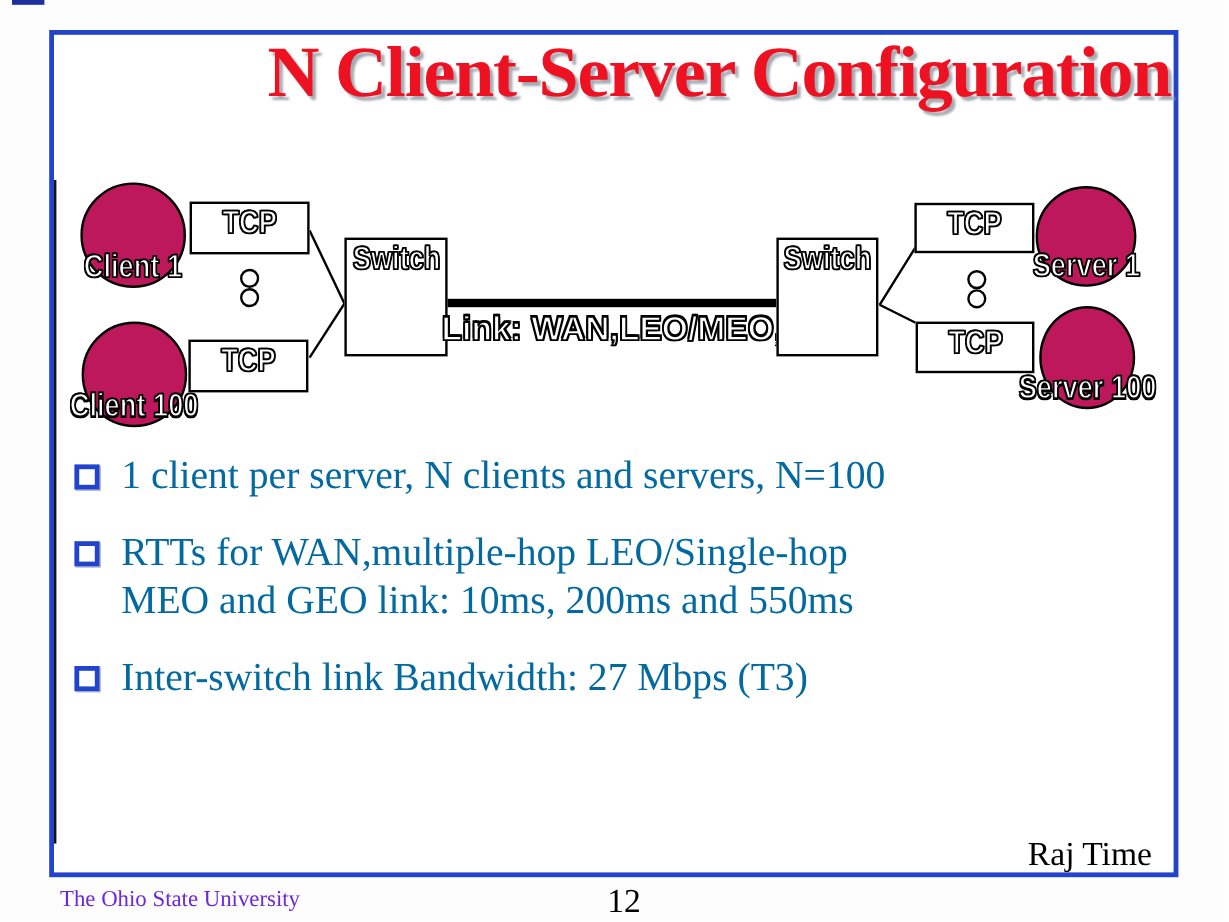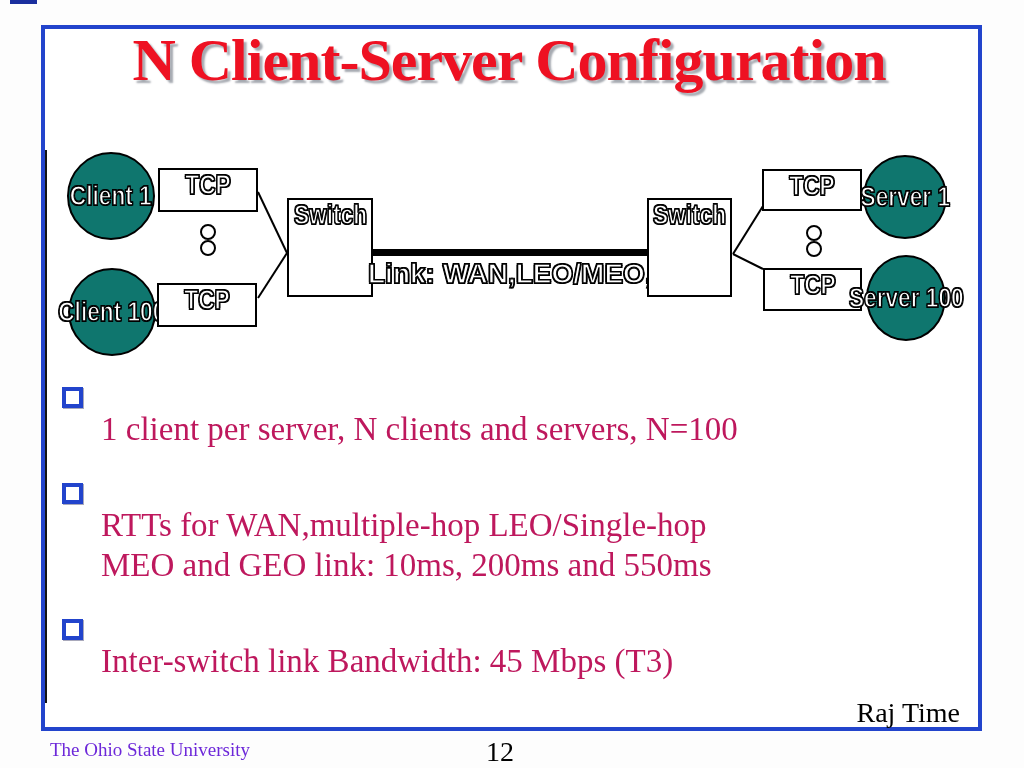--- a/index.html
+++ b/index.html
@@ -11,28 +11,28 @@
     position:relative;width:1024px;height:768px;background:#fdfdfd;
     font-family:"Liberation Serif",serif;overflow:hidden;
   }
   .artifact-top{position:absolute;left:10px;top:0;width:27px;height:4px;background:#1b2f9e;}
   .slide-frame{
     position:absolute;left:41px;top:25px;width:941px;height:706px;
     box-sizing:border-box;border:4px solid var(--accent);background:#fff;
   }
   .inner-vline{position:absolute;left:45px;top:150px;width:2px;height:553px;background:#141414;}
   .slide-title{
-    position:absolute;left:42px;top:26px;width:934px;text-align:center;
+    position:absolute;left:42px;top:26px;width:934px;text-align:right;
     font-size:60px;font-weight:bold;color:var(--title-red);
     letter-spacing:-1px;text-shadow:3px 3px 2px #a6aab1;white-space:nowrap;
   }
   
   .circle{
     position:absolute;box-sizing:border-box;border:2.5px solid #000;border-radius:50%;
-    background:#0f766e;display:flex;align-items:center;justify-content:center;
+    background:#be185d;display:flex;align-items:flex-end;justify-content:center;
   }
   .rect{
     position:absolute;box-sizing:border-box;border:2.5px solid #000;background:#fff;
     display:flex;justify-content:center;
   }
   .outline-label{
     font-family:"Liberation Sans",sans-serif;font-weight:bold;font-size:27px;
     color:#fff;white-space:nowrap;
     -webkit-text-stroke:1.3px #000;
     text-shadow:-1px -1px 0 #000,1px -1px 0 #000,-1px 1px 0 #000,1px 1px 0 #000;
@@ -44,26 +44,26 @@
   .dot{width:12px;height:12px;border:2.5px solid #000;border-radius:50%;background:#fff;}
   .diagram-lines{position:absolute;left:0;top:0;pointer-events:none;}
   
   .bullets{position:absolute;left:60px;top:377px;width:900px;}
   .bullet-item{display:flex;align-items:flex-start;margin-bottom:24px;}
   .bullet-square{
     flex:none;width:13px;height:13px;border:4px solid var(--accent);
     background:#fff;margin:10px 18px 0 2px;box-shadow:1px 1px 0 rgba(10,10,60,.35);
   }
   .bullet-text{
-    font-size:33px;line-height:40px;color:#be185d;white-space:pre-line;margin-top:32px;
+    font-size:33px;line-height:40px;color:#0369a1;white-space:pre-line;
   }
   
   .footer-left{position:absolute;left:50px;top:703px;font-size:19px;color:#6d28d9;margin-top:36px;}
   .footer-right{position:absolute;right:64px;top:697px;font-size:28px;color:#000;}
-  .page-number{position:absolute;left:0;top:736px;width:1000px;text-align:center;font-size:28px;color:#000;}
+  .page-number{position:absolute;left:0;top:736px;width:1000px;text-align:center;font-size:28px;color:#000;padding-left:20px;}
 </style>
 </head>
 <body>
 
 <div class="stage">
 
   <div class="artifact-top"></div>
   <div class="slide-frame"></div>
   <div class="inner-vline"></div>
 
@@ -141,21 +141,21 @@
       <span class="bullet-square"></span>
       <span class="bullet-text">1 client per server, N clients and servers, N=100</span>
     </div>
     <div class="bullet-item">
       <span class="bullet-square"></span>
       <span class="bullet-text">RTTs for WAN,multiple-hop LEO/Single-hop
 MEO and GEO link: 10ms, 200ms and 550ms</span>
     </div>
     <div class="bullet-item">
       <span class="bullet-square"></span>
-      <span class="bullet-text">Inter-switch link Bandwidth: 45 Mbps (T3)</span>
+      <span class="bullet-text">Inter-switch link Bandwidth: 27 Mbps (T3)</span>
     </div>
   </div>
 
   <div class="footer-left">The Ohio State University</div>
   <div class="footer-right">Raj Time</div>
   <div class="page-number">12</div>
 
 </div>
 
 </body></html>

